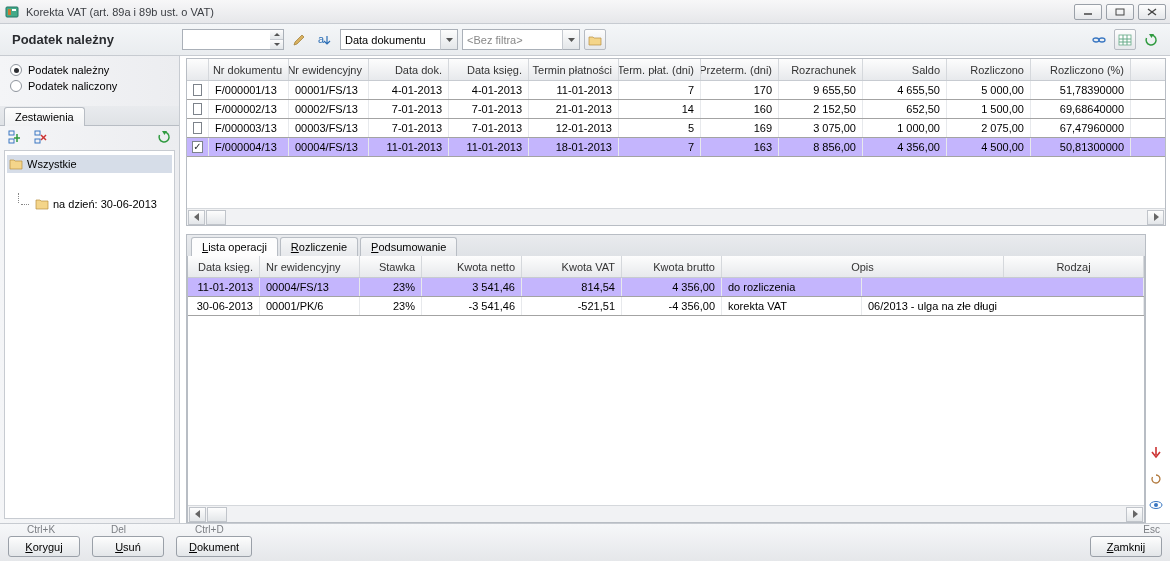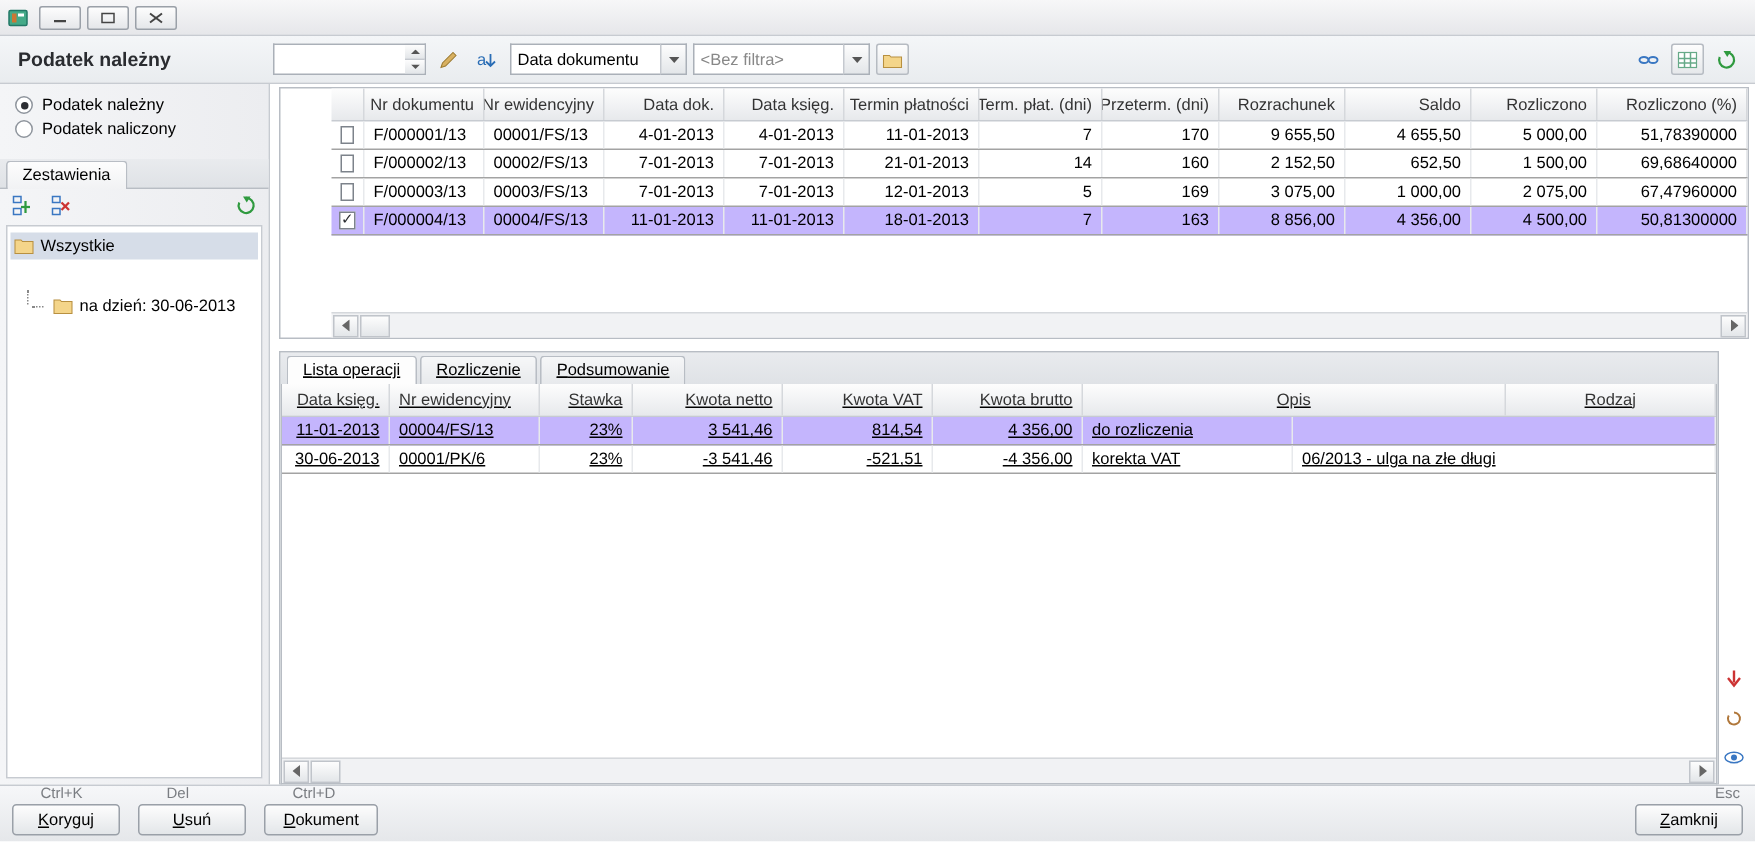--- a/index.html
+++ b/index.html
@@ -62,21 +62,21 @@
 .chkbox { width: 12px; height: 12px; border: 1px solid #7d838b; background: #fff; display: flex; align-items: center; justify-content: center; cursor: pointer;}
 .chkbox.checked::after { content: "✓"; font-size: 10px; color: #2a2c30; line-height: 1; }
 
 .hscroll { height: 17px; border-top: 1px solid #d5d8dc; display: flex; align-items: center; background: #f1f2f4; }
 .hscroll .arrow-box { width: 17px; height: 15px; border: 1px solid #c0c4ca; background: linear-gradient(to bottom,#fdfdfd,#e3e6e9); display: flex; align-items: center; justify-content: center; cursor: pointer; margin-left: 1px;}
 .hscroll .thumb { width: 20px; height: 15px; border: 1px solid #c0c4ca; background: linear-gradient(to bottom,#fdfdfd,#e3e6e9); margin-left: 1px;}
 .hscroll .track { flex: 1; }
 .hscroll .arrow-box.right { margin-right: 1px; }
 
 
-.lower-area { margin-top: 8px; display: flex; flex: 1; text-decoration: underline; }
+.lower-area { margin-top: 8px; display: flex; flex: 1; }
 .lower-content { display: flex; flex-direction: column; flex: 1;}
 .lower-tabstrip { display: flex; background: linear-gradient(to bottom,#e9ebee,#dfe2e6); border: 1px solid #b8bdc4; border-bottom: none; padding: 2px 4px 0; gap: 2px;}
 .lower-tabstrip .tab { padding: 3px 10px; border: 1px solid #b8bdc4; border-bottom: none; border-radius: 3px 3px 0 0; background: linear-gradient(to bottom,#f6f7f8,#e7e9ec); cursor: pointer;}
 .lower-tabstrip .tab.active { background: #fdfdfd; position: relative; z-index: 2; }
 .lower-grid-wrap { flex: 1; border-left: 1px solid #b8bdc4; border-right: 1px solid #b8bdc4;}
 
 .right-icons { width: 20px; display: flex; flex-direction: column; align-items: center; justify-content: flex-end; gap: 10px; padding-bottom: 10px; padding-top: 150px;}
 .right-icons .ic { width: 16px; height: 16px; cursor: pointer; display: flex; align-items: center; justify-content: center;}
 
 
@@ -100,20 +100,21 @@
 <body>
 
 <div class="titlebar">
   <div class="app-icon">
     <svg width="14" height="14">
         <rect x="1" y="2" width="12" height="10" rx="1" fill="#4a8" stroke="#276" stroke-width="1"></rect>
         <rect x="3" y="4" width="3" height="6" fill="#c73"></rect>
         <rect x="7" y="4" width="4" height="2" fill="#fff"></rect>
       </svg>
   </div>
+  <div class="title">Korekta VAT (art. 89a i 89b ust. o VAT)</div>
   <div class="winbtns">
     <div class="winbtn">
         <svg width="10" height="8">
           <line x1="1" y1="6" x2="9" y2="6" stroke="#444" stroke-width="1.5"></line>
         </svg>
       </div>
     <div class="winbtn">
         <svg width="10" height="8">
           <rect x="1" y="1" width="8" height="6" fill="none" stroke="#444" stroke-width="1"></rect>
         </svg>
@@ -265,21 +266,21 @@
               <path d="M1 2 L5 2 L6 3 L13 3 L13 11 L1 11 Z" fill="#f4d58a" stroke="#b89040" stroke-width="0.7"></path>
             </svg>
           <span>na dzień: 30-06-2013</span>
         </div>
       </div>
     </div>
   </div>
 
   <div class="right-panel">
 
-    <div class="grid" style="height:168px;padding-left:34px;">
+    <div class="grid" style="height:168px;">
       <div class="grid-header-row">
         <div class="hcell tc-chk"></div>
         <div class="hcell tc-doc">Nr dokumentu</div>
         <div class="hcell tc-ewid">Nr ewidencyjny</div>
         <div class="hcell tc-ddok">Data dok.</div>
         <div class="hcell tc-dksg">Data księg.</div>
         <div class="hcell tc-term">Termin płatności</div>
         <div class="hcell tc-dni">Term. płat. (dni)</div>
         <div class="hcell tc-przet">Przeterm. (dni)</div>
         <div class="hcell tc-rozr">Rozrachunek</div>

